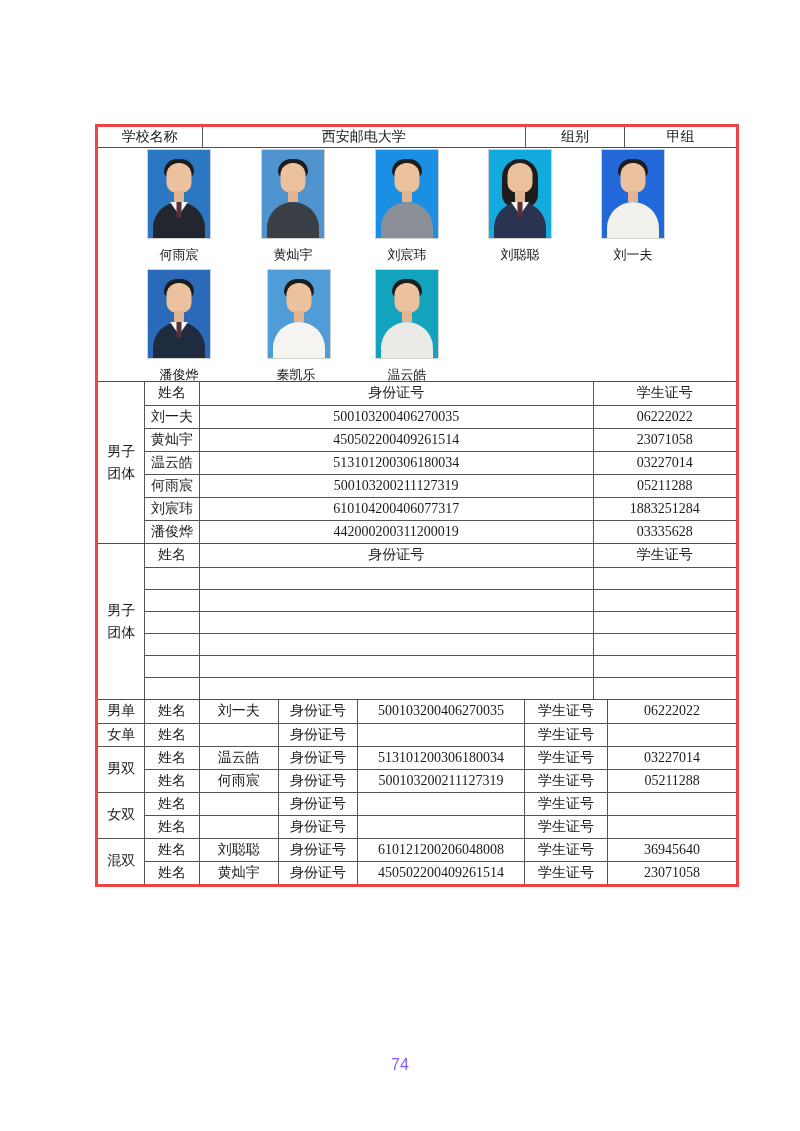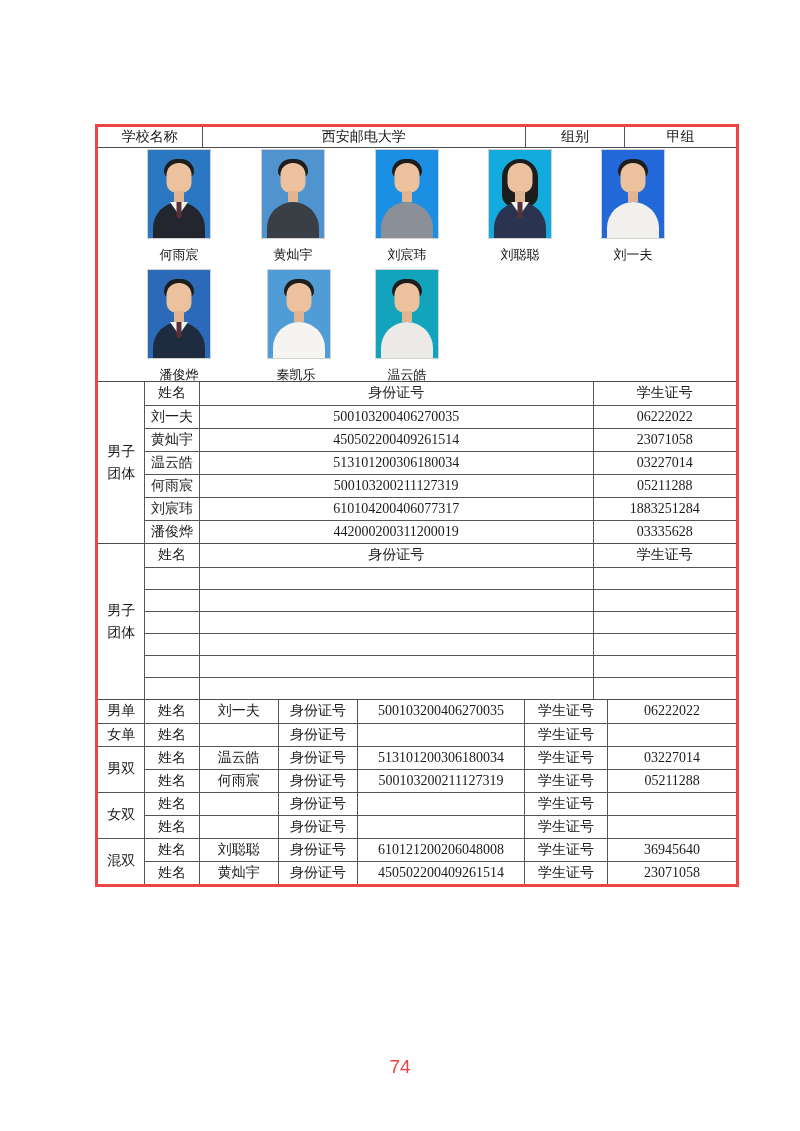--- a/index.html
+++ b/index.html
@@ -50,21 +50,21 @@
     transform:translateX(-50%); width:0; height:0;
     border-left:9px solid transparent; border-right:9px solid transparent;
     border-top:13px solid #f4f4f2; }
   .suit .p-torso::after { content:""; position:absolute; top:0; left:50%;
     transform:translateX(-50%); width:5px; height:16px; background:#5a3038;
     border-radius:0 0 2px 2px; }
   .caption { margin-top:8px; font-family:"Liberation Sans","DejaVu Sans",sans-serif;
     font-size:13px; color:#141414; }
   .page-num {
     position:absolute; top:1056px; left:0; width:100%; text-align:center;
-    font-size:19px; font-family:"Liberation Sans","DejaVu Sans",sans-serif; color:#ef4444;
+    font-size:16px; font-family:"Liberation Sans","DejaVu Sans",sans-serif; color:#8b5cf6;
   }
 </style>
 </head>
 <body>
 
 <div class="sheet">
 
 
   <div class="doc">
 

